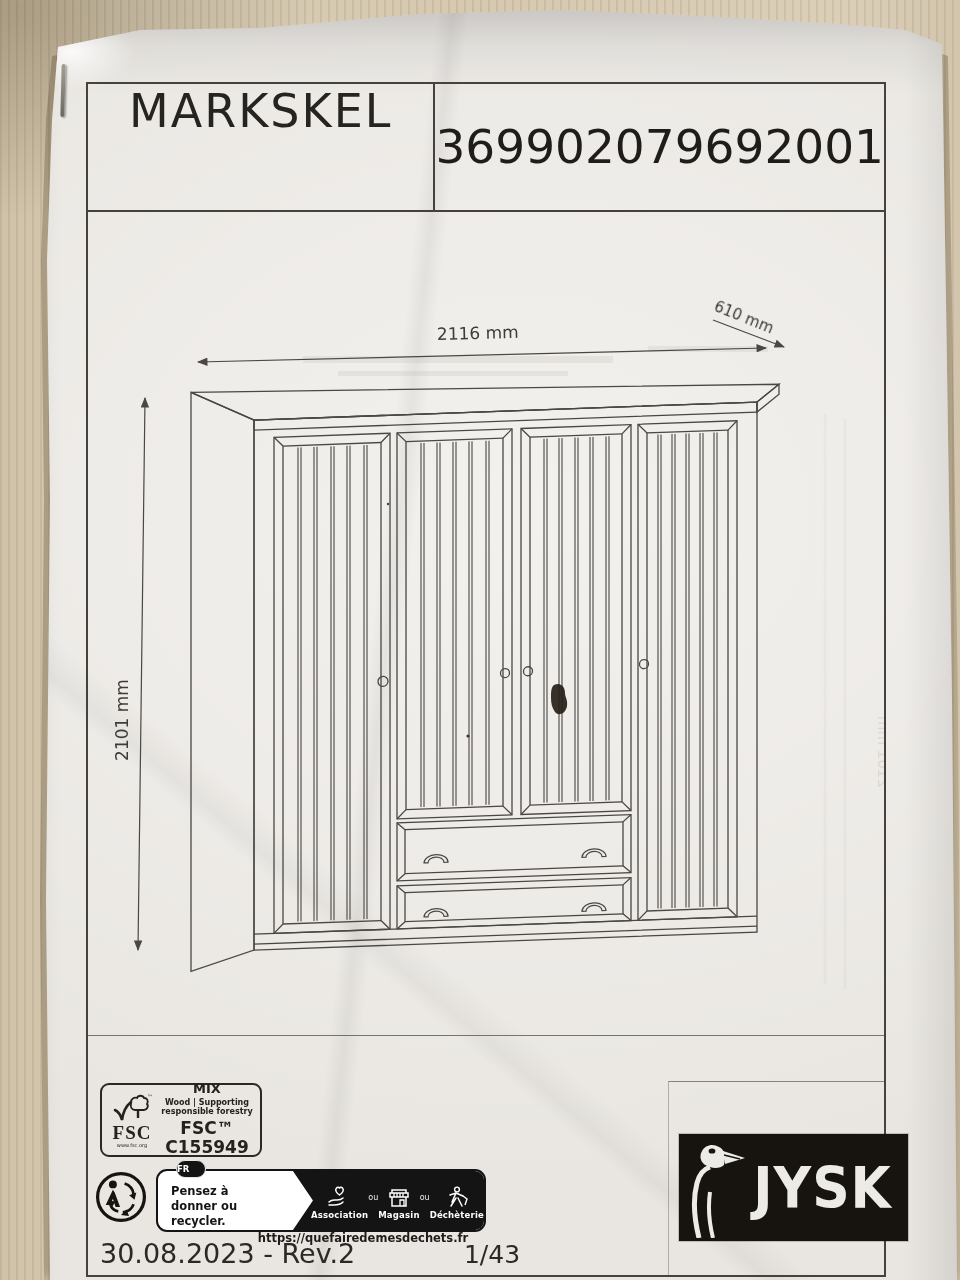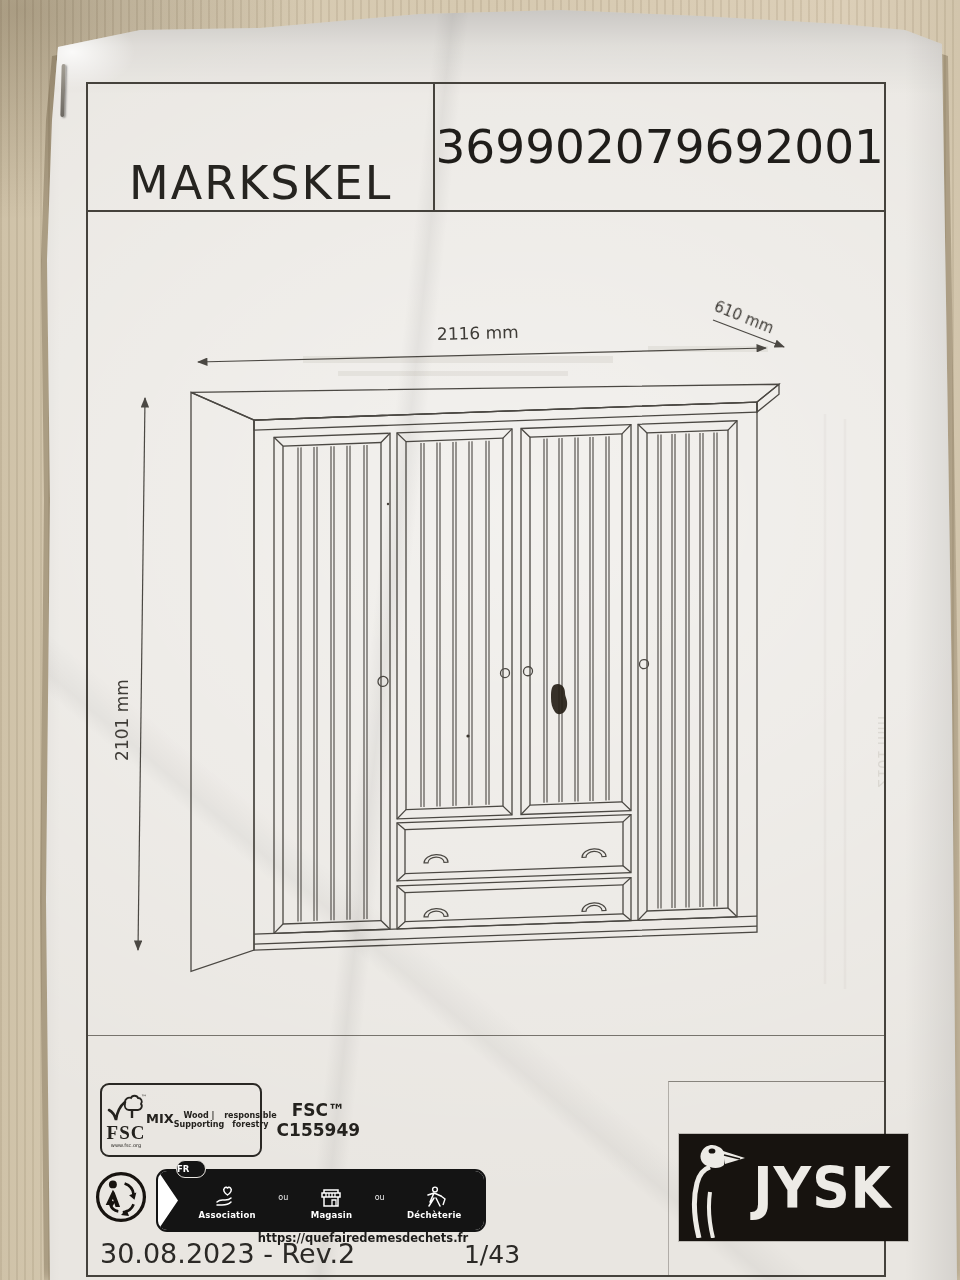--- a/index.html
+++ b/index.html
@@ -39,35 +39,35 @@
     transform:rotate(1.5deg);box-shadow:1.5px 1px 2px rgba(0,0,0,.35);
   }
   .border-box{
     position:absolute;left:86px;top:82px;width:796px;height:1191px;
     border:2px solid #45423c;
   }
   .title-row{
     position:absolute;top:0;left:0;right:0;height:126px;
     border-bottom:2px solid #45423c;display:flex;
   }
-  .title-left{width:497px;border-right:2px solid #45423c;display:flex;align-items:flex-end;justify-content:center;}
+  .title-left{width:497px;border-right:2px solid #45423c;display:flex;align-items:flex-start;justify-content:center;}
   .title-name{font-size:46px;letter-spacing:2px;color:#262420;font-weight:500;}
   .title-right{flex:1;display:flex;flex-direction:row;align-items:center;justify-content:center;}
   .title-code{font-size:47px;line-height:1.12;color:#1f1d1a;font-weight:500;}
   .drawing{position:absolute;inset:0;width:796px;height:1191px;}
   .rule-drawing-bottom{position:absolute;left:0;right:0;top:951px;border-top:1.5px solid #5a564f;opacity:.8;}
   
   .fsc-box{
     position:absolute;left:12px;top:999px;width:150px;height:66px;
     border:2px solid #2a2824;border-radius:9px;display:flex;align-items:center;padding:2px 4px;color:#24221e;
   }
   .fsc-left{width:52px;display:flex;flex-direction:column;align-items:center;line-height:1;}
   .fsc-acronym{font-family:"Liberation Serif","DejaVu Serif",serif;font-weight:bold;font-size:19px;letter-spacing:1px;}
   .fsc-url{font-size:5px;margin-top:1px;}
-  .fsc-right{flex:1;display:flex;align-items:center;text-align:center;line-height:1.15;}
+  .fsc-right{flex:1;display:flex;flex-direction:column;text-align:center;line-height:1.15;}
   .fsc-mix{font-weight:bold;font-size:13px;margin-bottom:1px;}
   .fsc-claim{font-weight:bold;font-size:8px;}
   .fsc-code{font-weight:bold;font-size:17px;margin-top:2px;}
   
   .triman{position:absolute;left:6px;top:1086px;width:54px;height:54px;}
   .banner{
     position:absolute;left:68px;top:1085px;width:326px;height:59px;
     border:2.5px solid #141414;border-radius:11px;background:#fff;display:flex;overflow:hidden;
   }
   .banner-left{width:122px;padding:13px 0 0 13px;line-height:1.3;font-size:11.5px;font-weight:bold;color:#141414;}
@@ -236,20 +236,24 @@
       <path d="M44 38q-3 8-12 9" stroke="#17130f" stroke-width="3" fill="none"></path>
       <path d="M30 50l6-6 3 7z" fill="#17130f"></path>
       <path d="M27 46q-7-1-9-8" stroke="#17130f" stroke-width="3" fill="none"></path>
       <path d="M16 34l8 1-4 6z" fill="#17130f"></path>
     </svg>
 
     <div class="fr-pill">
       <span>FR</span>
     </div>
     <div class="banner">
+      <div class="banner-left">
+        <div>Pensez à</div>
+        <div>donner ou recycler.</div>
+      </div>
       <div class="banner-right">
         <div class="opt">
           <svg width="27" height="24" viewBox="0 0 27 24">
             <path d="M13.5 10c-3-2-5-5-3-7 1.2-1.2 3-.8 3 .8 0-1.6 1.8-2 3-.8 2 2 0 5-3 7z" fill="none" stroke="#fff" stroke-width="1.5"></path>
             <path d="M3 17c3-3 5-2 8-2 2 0 4 0 6-2m-14 7h5c4 0 7-1 9-3" fill="none" stroke="#fff" stroke-width="1.5" stroke-linecap="round"></path>
           </svg>
           <span class="opt-label">Association</span>
         </div>
         <span class="ou">ou</span>
         <div class="opt">

